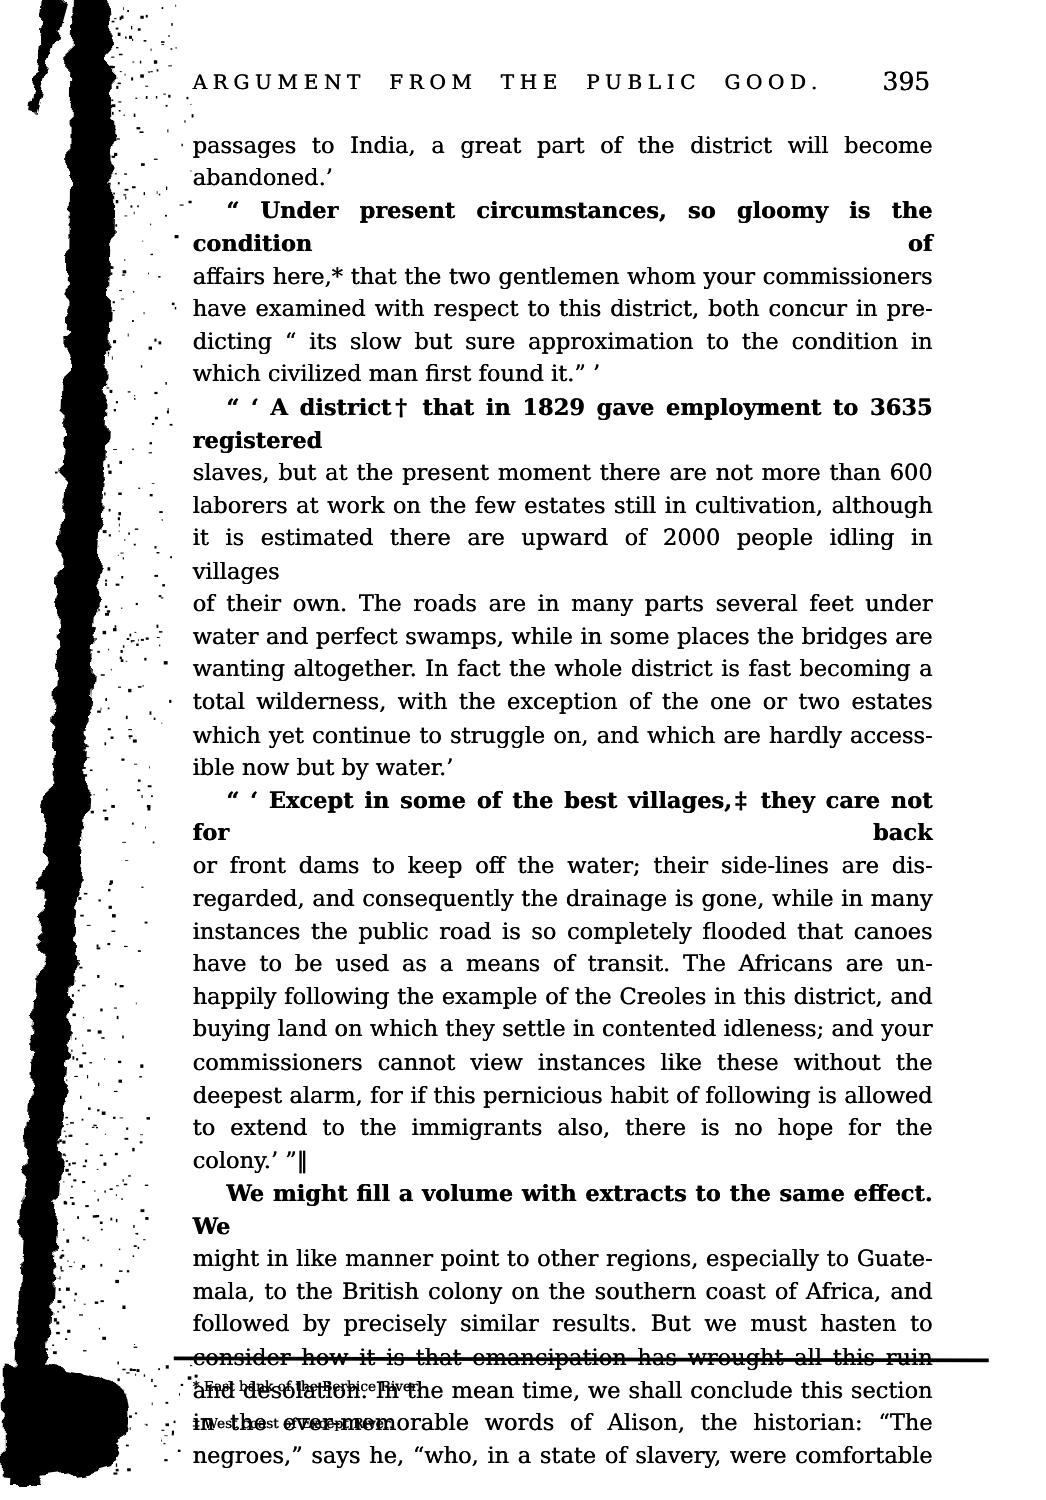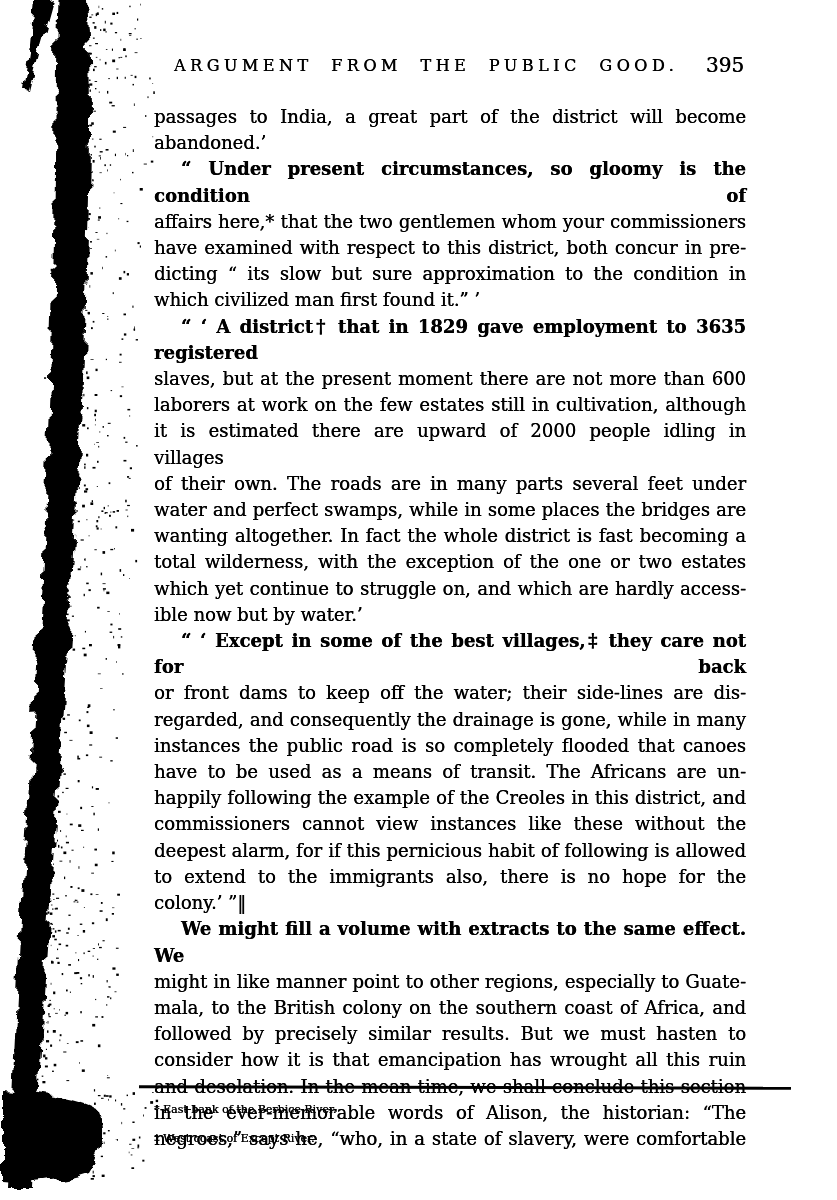--- a/index.html
+++ b/index.html
@@ -5,21 +5,21 @@
   html,body{margin:0;padding:0;}
   body{
     width:837px;height:1200px;background:#ffffff;color:#000;
     font-family:"DejaVu Serif", serif; overflow:hidden;
   }
   .page{position:relative;width:837px;height:1200px;background:#fff;}
   .binding-svg{position:absolute;left:0;top:0;z-index:1;}
   .content{position:absolute;left:154px;top:56px;width:592px;z-index:2;}
   .running-header{position:relative;height:28px;margin-bottom:20px;}
   .header-title{
-    display:block;text-align:center;font-size:16px;letter-spacing:4.5px;
+    display:block;text-align:left;font-size:16px;letter-spacing:4.5px;
     word-spacing:9px;text-shadow:0.4px 0 0 #000;padding-right:48px;
   }
   .header-pagenum{position:absolute;right:2px;top:-3px;font-size:20px;text-shadow:0.4px 0 0 #000;}
   .body-text{font-size:18px;line-height:26.2px;text-shadow:0.3px 0 0 #000;}
   .paragraph{margin:0;}
   .line{text-align:justify;text-align-last:justify;}
   .line.short-last{text-align-last:left;}
   .paragraph.indent .line:first-child{text-indent:27px;font-weight:bold;}
   .footnote-rule{
     position:absolute;left:139px;top:1086px;width:652px;height:3px;
@@ -833,20 +833,21 @@
           <div class="line">which yet continue to struggle on, and which are hardly access-</div>
           <div class="line short-last">ible now but by water.’</div>
         </div>
         <div class="paragraph indent">
           <div class="line">“ ‘ Except in some of  the best villages,‡ they care not for back</div>
           <div class="line">or front dams to keep off the water; their side-lines are dis-</div>
           <div class="line">regarded, and consequently the drainage is gone, while in many</div>
           <div class="line">instances the public road is so completely flooded that canoes</div>
           <div class="line">have to be used as a means of transit.  The Africans are un-</div>
           <div class="line">happily following the example of the Creoles in this district, and</div>
+          <div class="line">buying land on which they settle in contented idleness; and your</div>
           <div class="line">commissioners cannot view instances like these without the</div>
           <div class="line">deepest alarm, for if this pernicious habit of following is allowed</div>
           <div class="line">to extend to the immigrants also, there is no hope for the</div>
           <div class="line short-last">colony.’ ”‖</div>
         </div>
         <div class="paragraph indent">
           <div class="line">We might fill a volume with extracts to the same effect.  We</div>
           <div class="line">might in like manner point to other regions, especially to Guate-</div>
           <div class="line">mala, to the British colony on the southern coast of Africa, and</div>
           <div class="line">followed by precisely similar results.  But we must hasten to</div>

